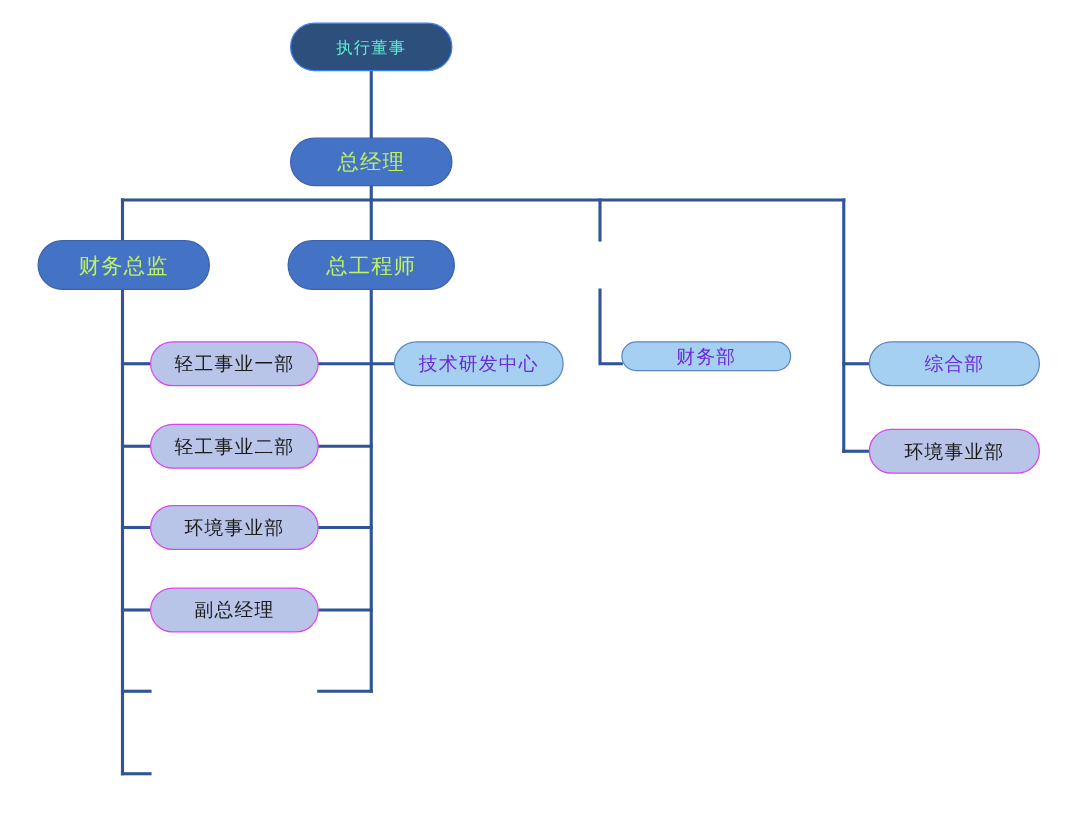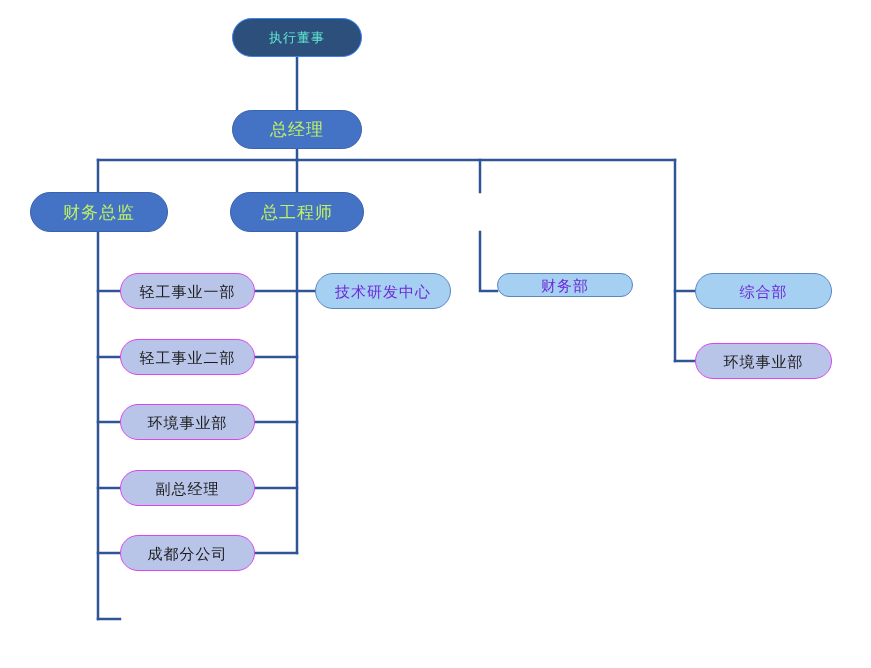--- a/index.html
+++ b/index.html
@@ -133,23 +133,20 @@
   </div>
 
   <div class="node lvl-dept-lav" style="left:120px;top:404px;width:135px;height:36px;">
     <span class="node-label">环境事业部</span>
   </div>
 
   <div class="node lvl-dept-lav" style="left:120px;top:470px;width:135px;height:36px;">
     <span class="node-label">副总经理</span>
   </div>
 
-  <div class="node lvl-dept-lav" style="left:120px;top:535px;width:135px;height:36px;">
-    <span class="node-label">成都分公司</span>
-  </div>
 
 
   <div class="node lvl-dept-blue" style="left:315px;top:273px;width:136px;height:36px;">
     <span class="node-label">技术研发中心</span>
   </div>
 
   <div class="node lvl-dept-blue" style="left:497px;top:273px;width:136px;height:24px;">
     <span class="node-label">财务部</span>
   </div>
 

